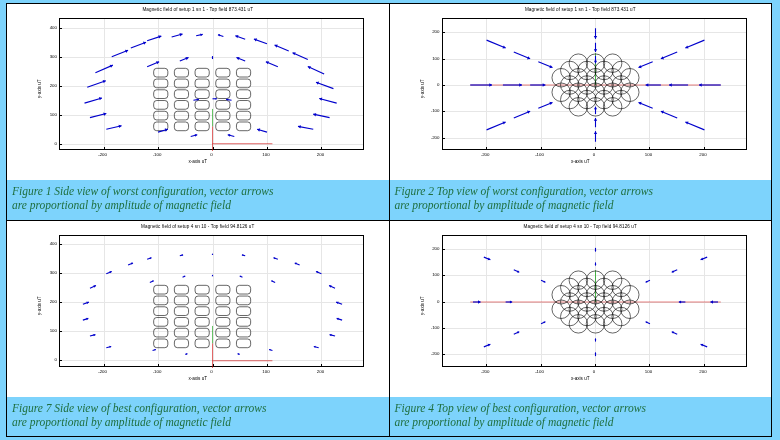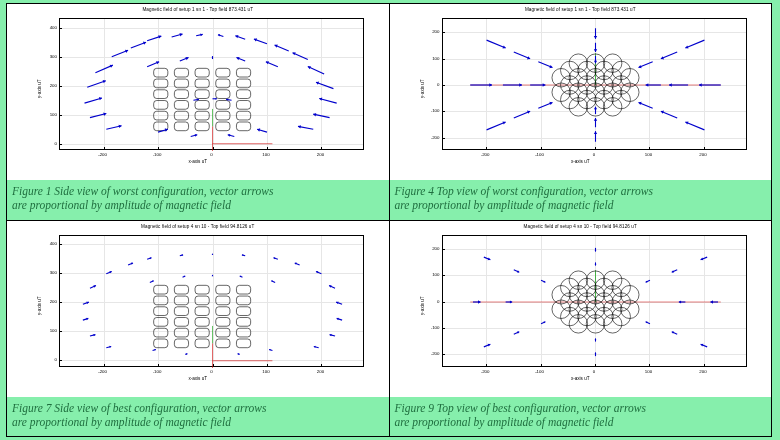--- a/index.html
+++ b/index.html
@@ -10,21 +10,21 @@
   body {
     width: 780px;
     height: 440px;
     font-family: "Liberation Sans", sans-serif;
     overflow: hidden;
   }
   #page {
     width: 780px;
     height: 440px;
     position: relative;
-    background: #86efac;
+    background: #7dd3fc;
     box-sizing: border-box;
   }
   .fig-table {
     position: absolute;
     left: 6px;
     top: 3px;
     width: 766px;
     height: 434px;
     border-collapse: collapse;
     table-layout: fixed;
@@ -497,21 +497,21 @@
                 <div class="tick-label tick-x" style="left: 313.429px; top: 148px;">200</div>
                 <div class="tick-label tick-y" style="left: 36px; width: 14px; top: 132.8px;">-200</div>
                 <div class="tick-label tick-y" style="left: 36px; width: 14px; top: 106.4px;">-100</div>
                 <div class="tick-label tick-y" style="left: 36px; width: 14px; top: 80px;">0</div>
                 <div class="tick-label tick-y" style="left: 36px; width: 14px; top: 53.6px;">100</div>
                 <div class="tick-label tick-y" style="left: 36px; width: 14px; top: 27.2px;">200</div>
                 <div class="axis-label-x" style="top: 155px; left: 0px;">x-axis uT</div>
                 <div class="axis-label-y" style="left: 30px; top: 94px;">y-axis uT</div>
               </div>
           <div class="caption">
-            <span class="cap-line">Figure 4 Top view of worst configuration, vector arrows</span>
+            <span class="cap-line">Figure 2 Top view of worst configuration, vector arrows</span>
             <span class="cap-line">are proportional by amplitude of magnetic field</span>
           </div>
         </div>
       </td>
     </tr>
     <tr>
       <td>
         <div class="cell-inner">
           <div class="plot-wrap" id="plot-2">
             <div class="plot-title">Magnetic field of setup 4 sn 10 -   Top field 94.8126 uT</div>
@@ -848,21 +848,21 @@
                 <div class="tick-label tick-x" style="left: 313.429px; top: 148px;">200</div>
                 <div class="tick-label tick-y" style="left: 36px; width: 14px; top: 132.8px;">-200</div>
                 <div class="tick-label tick-y" style="left: 36px; width: 14px; top: 106.4px;">-100</div>
                 <div class="tick-label tick-y" style="left: 36px; width: 14px; top: 80px;">0</div>
                 <div class="tick-label tick-y" style="left: 36px; width: 14px; top: 53.6px;">100</div>
                 <div class="tick-label tick-y" style="left: 36px; width: 14px; top: 27.2px;">200</div>
                 <div class="axis-label-x" style="top: 155px; left: 0px;">x-axis uT</div>
                 <div class="axis-label-y" style="left: 30px; top: 94px;">y-axis uT</div>
               </div>
           <div class="caption">
-            <span class="cap-line">Figure 9 Top view of best configuration, vector arrows</span>
+            <span class="cap-line">Figure 4 Top view of best configuration, vector arrows</span>
             <span class="cap-line">are proportional by amplitude of magnetic field</span>
           </div>
         </div>
       </td>
     </tr>
   </tbody>
     </table>
 </div>
 
 </body></html>

